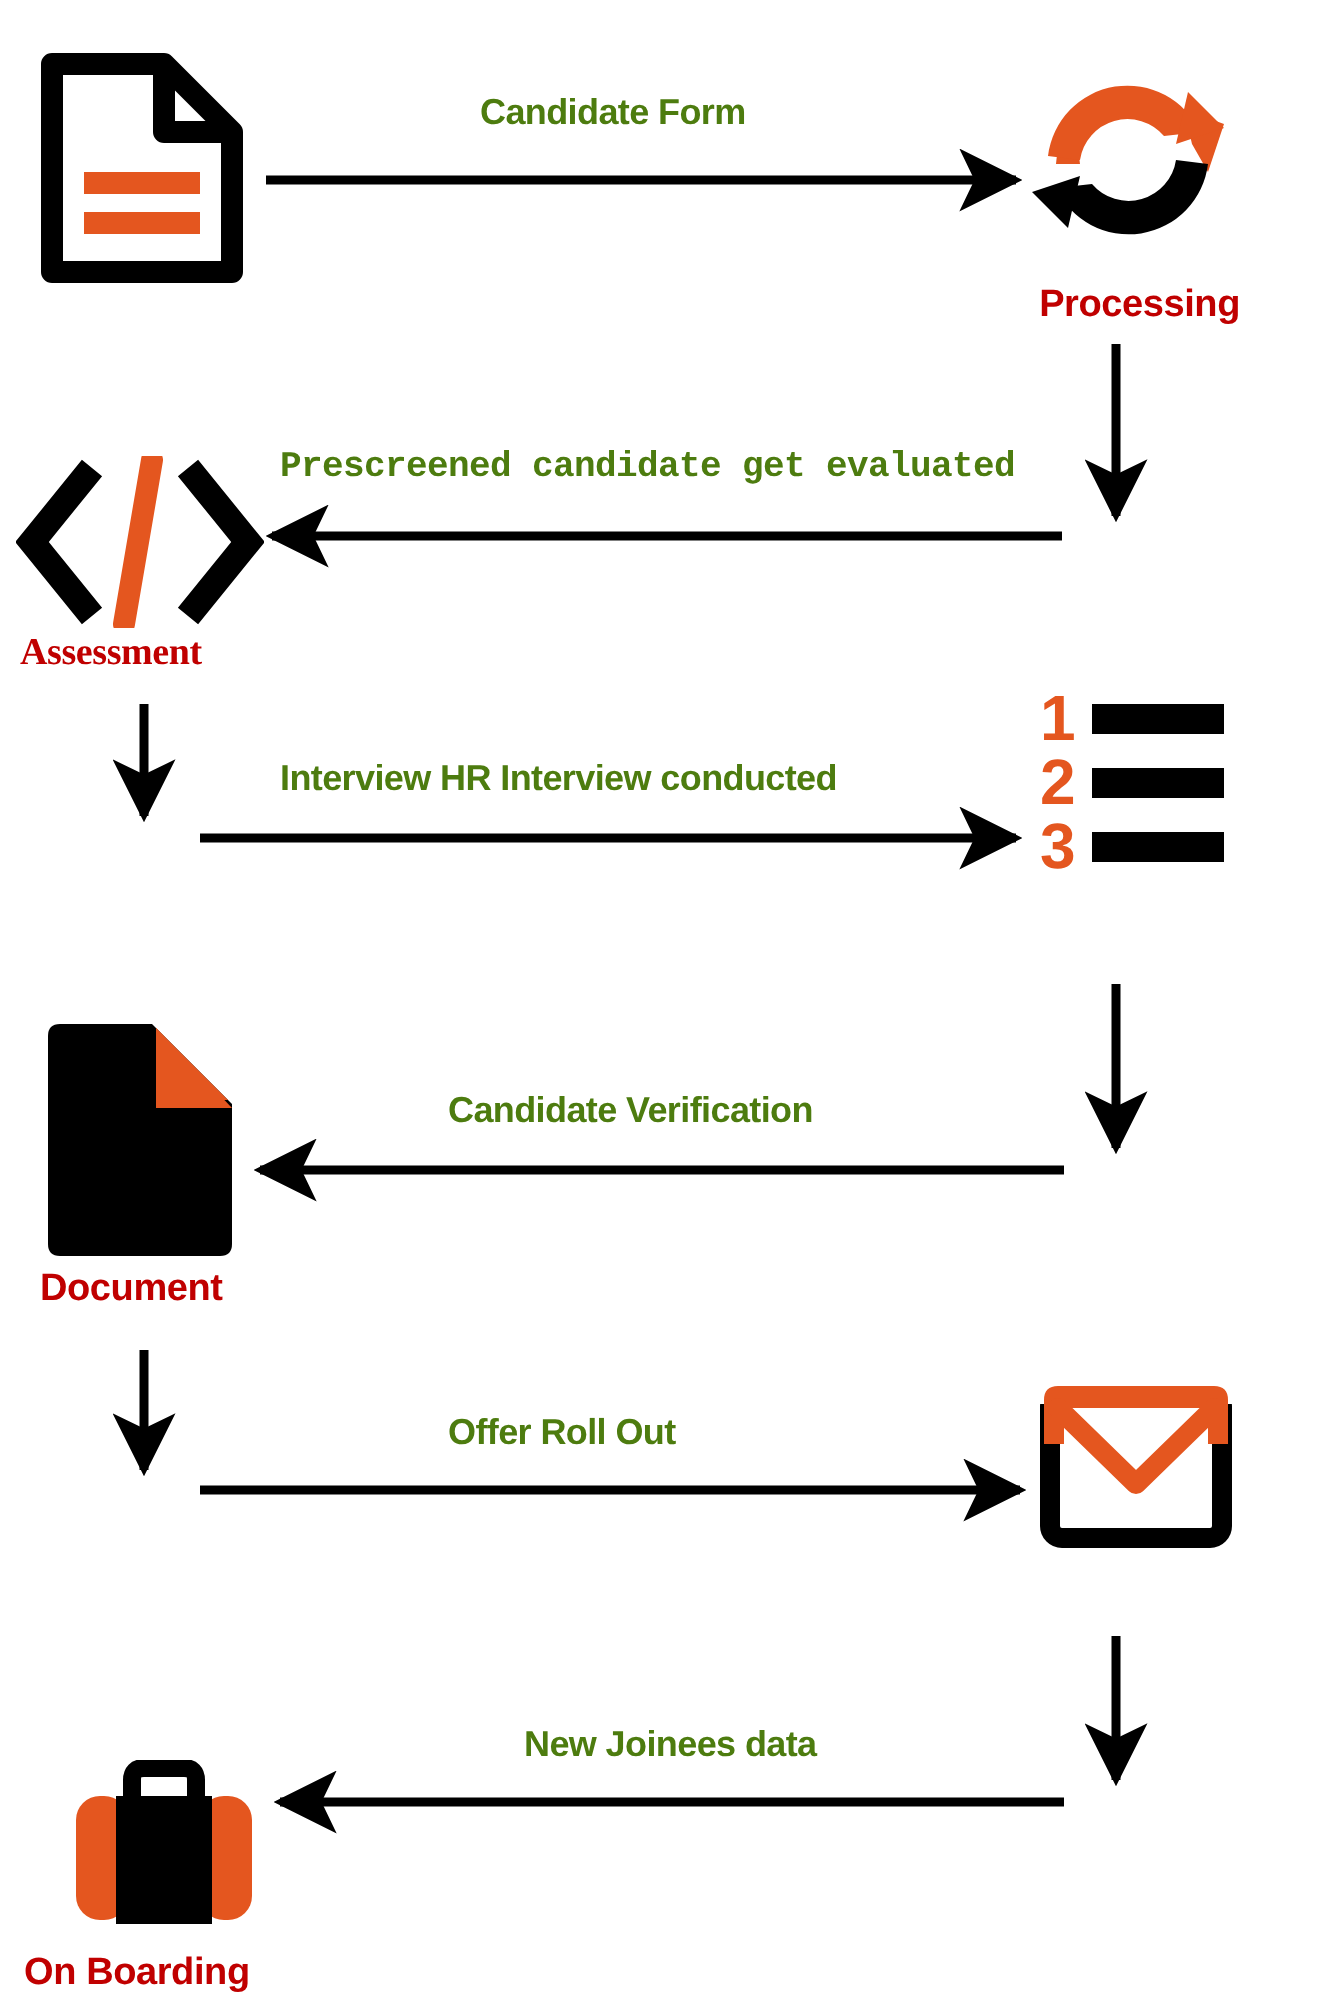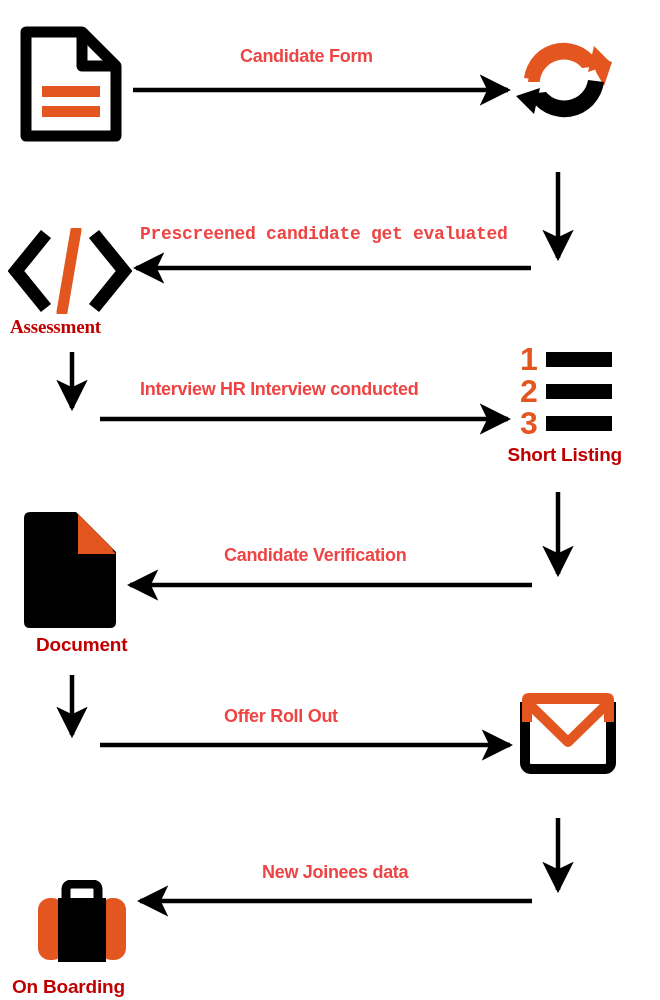--- a/index.html
+++ b/index.html
@@ -26,21 +26,21 @@
   .node-label {
     position: absolute;
     color: #C00000;
     font-weight: bold;
     font-size: 19px;
     white-space: nowrap;
     letter-spacing: -0.2px;
   }
   .edge-label {
     position: absolute;
-    color: #ef4444;
+    color: #4d7c0f;
     font-weight: bold;
     font-size: 18px;
     white-space: nowrap;
     letter-spacing: -0.3px;
   }
   .arrow-layer {
     position: absolute;
     left: 0;
     top: 0;
     width: 660px;
@@ -118,50 +118,50 @@
   <div class="node" style="left:508px; top:24px; width:112px; height:116px;">
     <svg class="node-icon" width="112" height="116" viewBox="0 0 112 116" xmlns="http://www.w3.org/2000/svg">
 
       <path d="M20 58 A36 36 0 0 1 88 44 L82 30 L104 38 L96 62 L88 48 A24 24 0 0 0 32 58 Z" fill="#E4561F"></path>
       <path d="M16 54 A40 40 0 0 1 92 42 L74 44 A24 24 0 0 0 32 56 Z" fill="#E4561F"></path>
       <path d="M86 22 L104 40 L80 48 Z" fill="#E4561F"></path>
 
       <path d="M96 58 A40 40 0 0 1 20 70 L38 68 A24 24 0 0 0 80 56 Z" fill="#000000"></path>
       <path d="M26 90 L8 72 L32 64 Z" fill="#000000"></path>
     </svg>
+    <div class="node-label label-right" style="left:-10px; top:118px; width:122px;">Processing</div>
   </div>
 
   <div class="node" style="left:8px; top:228px; width:124px; height:86px;font-family:Liberation Serif, serif;">
     <svg class="node-icon" width="124" height="86" viewBox="0 0 124 86" xmlns="http://www.w3.org/2000/svg">
       <path d="M38 6 L8 43 L38 80" fill="none" stroke="#000000" stroke-width="13" stroke-linecap="butt" stroke-linejoin="miter"></path>
       <path d="M86 6 L116 43 L86 80" fill="none" stroke="#000000" stroke-width="13" stroke-linecap="butt" stroke-linejoin="miter"></path>
       <path d="M68 2 L54 84" fill="none" stroke="#E4561F" stroke-width="11" stroke-linecap="round"></path>
     </svg>
     <div class="node-label" style="left:2px; top:88px;">Assessment</div>
   </div>
 
   <div class="node" style="left:518px; top:344px; width:104px; height:98px;">
     <svg class="node-icon" width="104" height="98" viewBox="0 0 104 98" xmlns="http://www.w3.org/2000/svg">
       <text x="2" y="26" font-family="Liberation Sans, sans-serif" font-size="32" font-weight="bold" fill="#E4561F">1</text>
       <text x="2" y="58" font-family="Liberation Sans, sans-serif" font-size="32" font-weight="bold" fill="#E4561F">2</text>
       <text x="2" y="90" font-family="Liberation Sans, sans-serif" font-size="32" font-weight="bold" fill="#E4561F">3</text>
       <rect x="28" y="8" width="66" height="15" fill="#000000"></rect>
       <rect x="28" y="40" width="66" height="15" fill="#000000"></rect>
       <rect x="28" y="72" width="66" height="15" fill="#000000"></rect>
     </svg>
-    <div class="node-label label-right" style="left:-16px; top:100px; width:120px;">Short Listing</div>
   </div>
 
   <div class="node" style="left:20px; top:510px; width:104px; height:122px;">
     <svg class="node-icon" width="104" height="122" viewBox="0 0 104 122" xmlns="http://www.w3.org/2000/svg">
       <path d="M4 8 Q4 2 10 2 L56 2 L96 42 L96 112 Q96 118 90 118 L10 118 Q4 118 4 112 Z" fill="#000000"></path>
       <path d="M58 4 L58 44 L96 44 Z" fill="#E4561F"></path>
       <path d="M58 4 L94 40 L58 40 Z" fill="#E4561F"></path>
     </svg>
-    <div class="node-label" style="left:0px; top:124px;margin-left:16px;">Document</div>
+    <div class="node-label" style="left:0px; top:124px;">Document</div>
   </div>
 
   <div class="node" style="left:520px; top:692px; width:96px; height:82px;">
     <svg class="node-icon" width="96" height="82" viewBox="0 0 96 82" xmlns="http://www.w3.org/2000/svg">
 
       <rect x="5" y="5" width="86" height="72" rx="6" fill="none" stroke="#000000" stroke-width="10"></rect>
 
       <path d="M5 30 L5 11 Q5 5 11 5 L85 5 Q91 5 91 11 L91 30 L84 30 L84 12 L12 12 L12 30 Z" fill="#E4561F"></path>
       <rect x="0" y="0" width="96" height="10" fill="#ffffff"></rect>
       <path d="M2 8 Q2 1 9 1 L87 1 Q94 1 94 8 L94 30 L86 30 L86 10 L10 10 L10 30 L2 30 Z" fill="#E4561F"></path>

